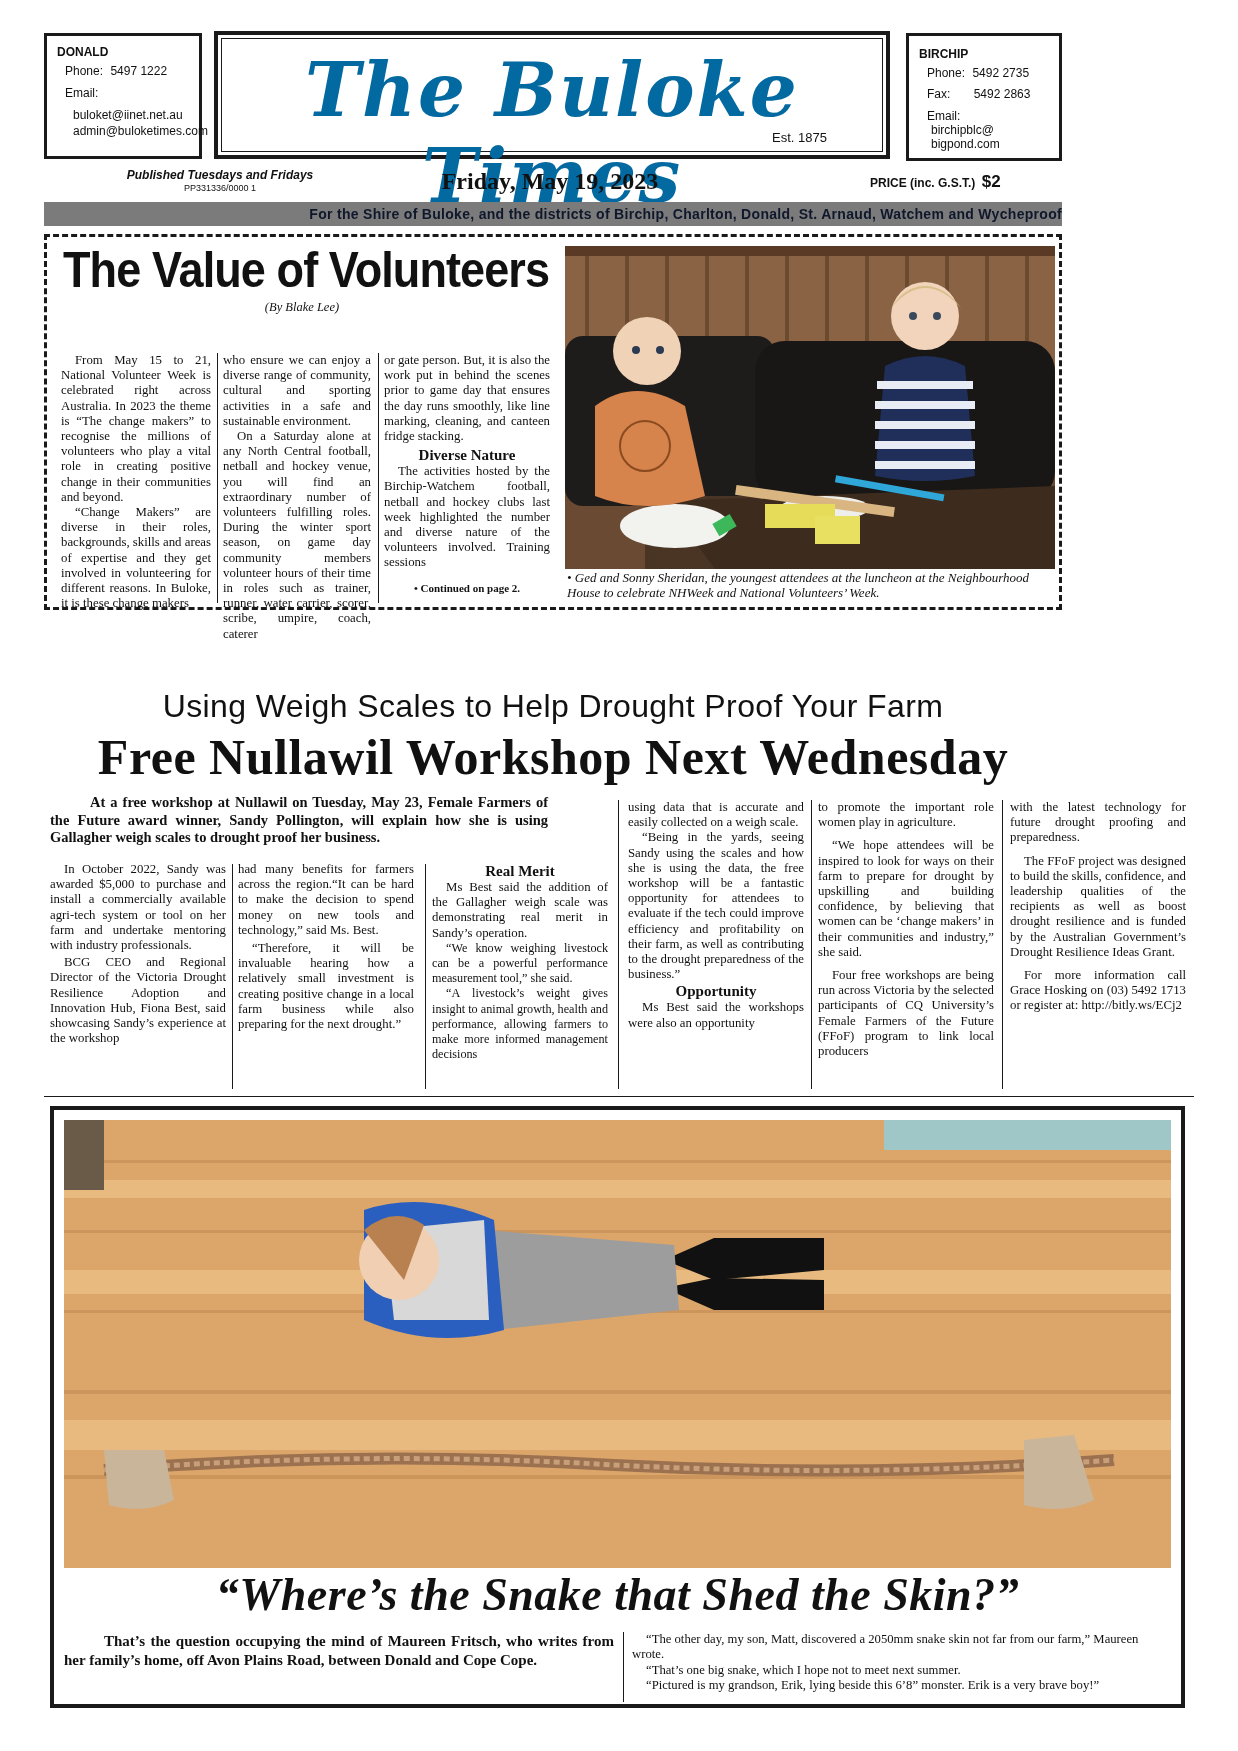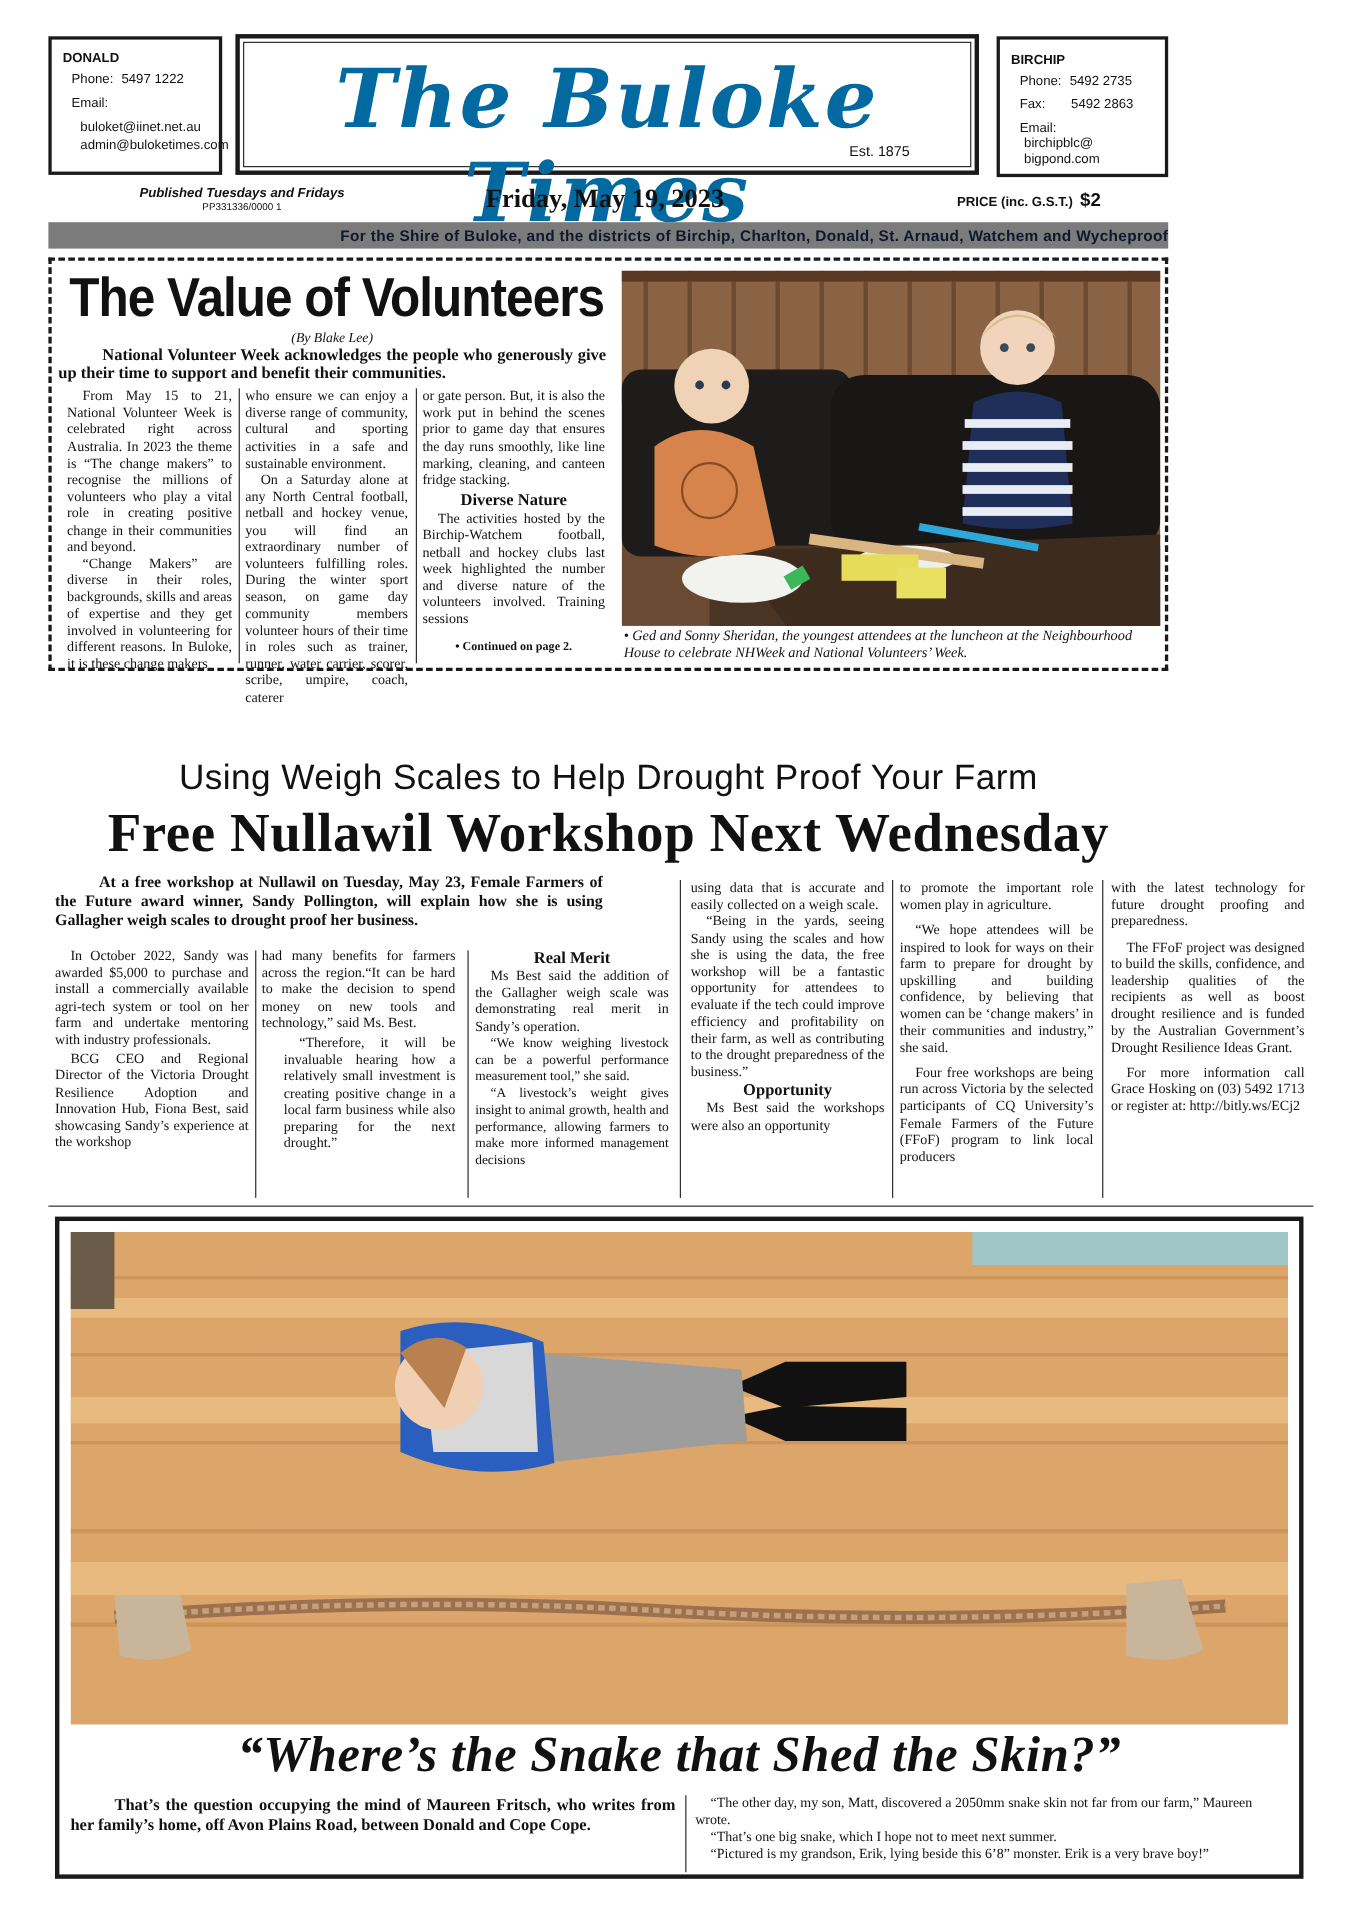--- a/index.html
+++ b/index.html
@@ -71,21 +71,20 @@
 <div class="abs sans" style="left:870px;top:172px;">
   <span style="font-weight:bold;font-size:12px;">PRICE (inc. G.S.T.)</span>
   <span style="font-weight:bold;font-size:17px;margin-left:2px;">$2</span>
 </div>
 
 <div class="abs strap" style="left:44px;top:202px;width:1018px;height:24px;">For the Shire of Buloke, and the districts of Birchip, Charlton, Donald, St. Arnaud, Watchem and Wycheproof</div>
 
 <div class="abs dashed-box" style="left:44px;top:234px;width:1018px;height:376px;">
   <div class="abs headline1" style="left:16px;top:4px;width:560px;">The Value of Volunteers</div>
   <div class="abs" style="left:0;top:63px;width:510px;text-align:center;font-style:italic;font-size:12.5px;">(By Blake Lee)</div>
-  <div class="abs lead indent" style="left:6px;top:78px;width:498px;">National Volunteer Week acknowledges the people who generously give up their time to support and benefit their communities.</div>
 
   <div class="col body-text" style="left:14px;top:116px;width:150px;">
     <p>From May 15 to 21, National Volunteer Week is celebrated right across Australia. In 2023 the theme is “The change makers” to recognise the millions of volunteers who play a vital role in creating positive change in their communities and beyond.</p>
     <p>“Change Makers” are diverse in their roles, backgrounds, skills and areas of expertise and they get involved in volunteering for different reasons. In Buloke, it is these change makers</p>
   </div>
   <div class="col-rule" style="left:170px;top:116px;height:250px;"></div>
   <div class="col body-text" style="left:176px;top:116px;width:148px;">
     <p style="text-indent:0;">who ensure we can enjoy a diverse range of community, cultural and sporting activities in a safe and sustainable environment.</p>
     <p>On a Saturday alone at any North Central football, netball and hockey venue, you will find an extraordinary number of volunteers fulfilling roles. During the winter sport season, on game day community members volunteer hours of their time in roles such as trainer, runner, water carrier, scorer, scribe, umpire, coach, caterer</p>
   </div>
@@ -155,21 +154,21 @@
 
 <div class="abs lead indent" style="left:50px;top:794px;width:498px;font-size:14.5px;line-height:17.5px;">At a free workshop at Nullawil on Tuesday, May 23, Female Farmers of the Future award winner, Sandy Pollington, will explain how she is using Gallagher weigh scales to drought proof her business.</div>
 
 <div class="col body-text" style="left:50px;top:862px;width:176px;">
   <p>In October 2022, Sandy was awarded $5,000 to purchase and install a commercially available agri-tech system or tool on her farm and undertake mentoring with industry professionals.</p>
   <p style="margin-top:2px;">BCG CEO and Regional Director of the Victoria Drought Resilience Adoption and Innovation Hub, Fiona Best, said showcasing Sandy’s experience at the workshop</p>
 </div>
 <div class="col-rule" style="left:232px;top:864px;height:225px;"></div>
 <div class="col body-text" style="left:238px;top:862px;width:176px;">
   <p style="text-indent:0;">had many benefits for farmers across the region.“It can be hard to make the decision to spend money on new tools and technology,” said Ms. Best.</p>
-  <p style="margin-top:3px;margin-left:20px;">“Therefore, it will be invaluable hearing how a relatively small investment is creating positive change in a local farm business while also preparing for the next drought.”</p>
+  <p style="margin-top:3px;">“Therefore, it will be invaluable hearing how a relatively small investment is creating positive change in a local farm business while also preparing for the next drought.”</p>
 </div>
 <div class="col-rule" style="left:425px;top:864px;height:225px;"></div>
 <div class="col body-text" style="left:432px;top:862px;width:176px;">
   <div class="subhead">Real Merit</div>
   <p>Ms Best said the addition of the Gallagher weigh scale was demonstrating real merit in Sandy’s operation.</p>
   <p style="font-size:12.2px;">“We know weighing livestock can be a powerful performance measurement tool,” she said.</p>
   <p style="font-size:12.2px;">“A livestock’s weight gives insight to animal growth, health and performance, allowing farmers to make more informed management decisions</p>
 </div>
 <div class="col-rule" style="left:618px;top:800px;height:289px;"></div>
 <div class="col body-text" style="left:628px;top:800px;width:176px;">

